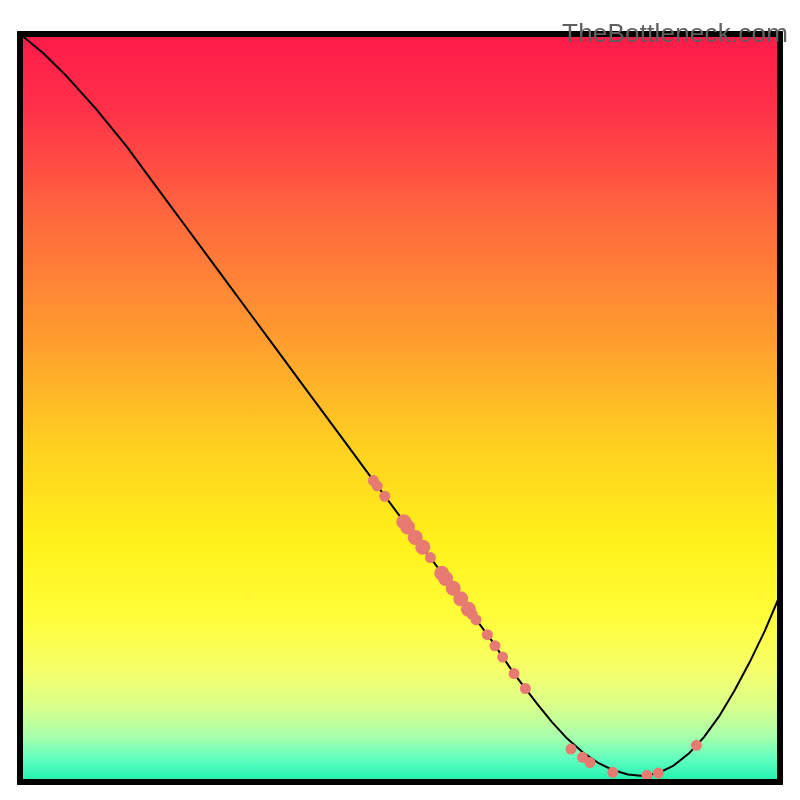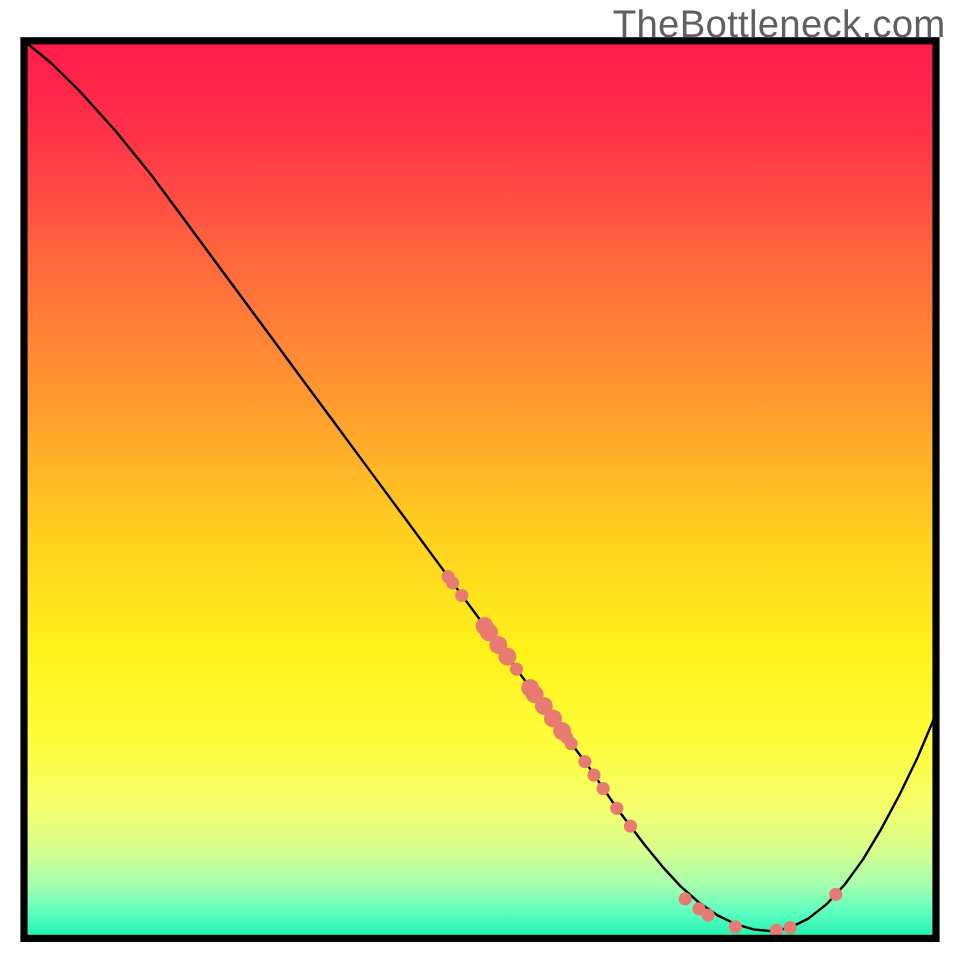--- a/index.html
+++ b/index.html
@@ -7,23 +7,23 @@
     padding: 0;
     width: 800px;
     height: 800px;
     background: #ffffff;
     font-family: Arial, Helvetica, sans-serif;
     position: relative;
     overflow: hidden;
   }
   .watermark {
     position: absolute;
-    top: 2px;
+    top: 18px;
     right: 12px;
-    font-size: 32px;
+    font-size: 26px;
     font-weight: 400;
     color: #5f5f5f;
     z-index: 10;
     letter-spacing: 0.2px;
   }
   .chart-frame {
     position: absolute;
     top: 30px;
     left: 16px;
     width: 768px;

